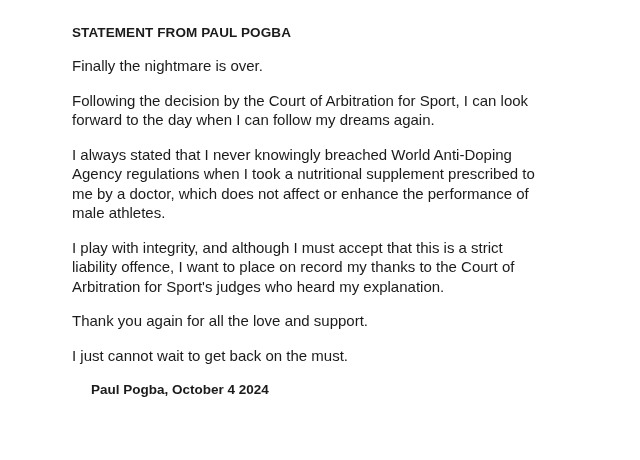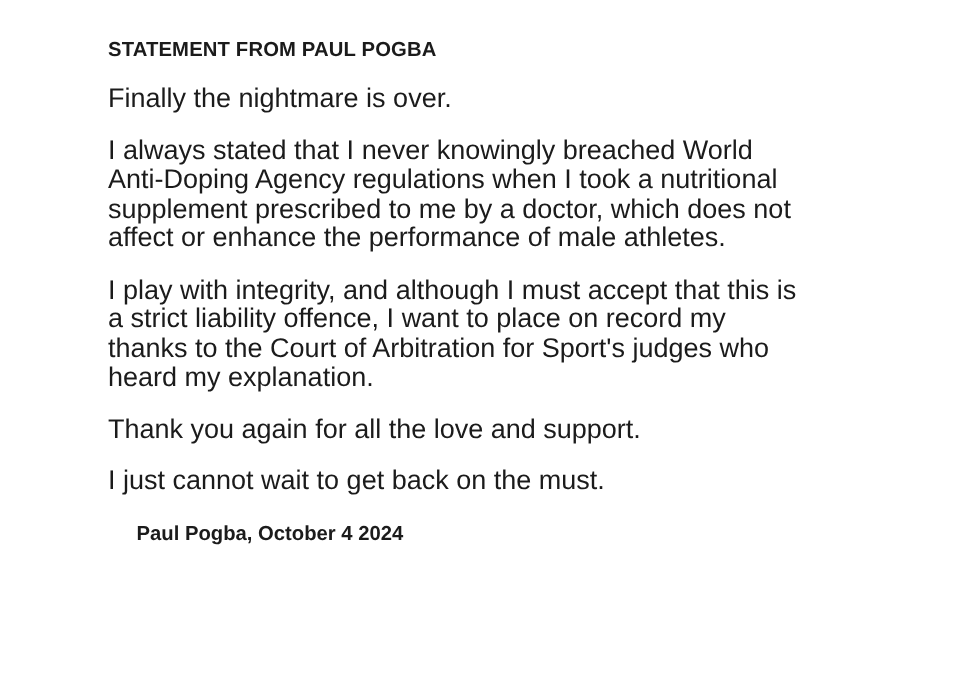--- a/index.html
+++ b/index.html
@@ -21,41 +21,42 @@
     padding: 25px 40px 0 72px;
     background: #ffffff;
   }
   .doc-title {
     font-size: 13.5px;
     font-weight: bold;
     margin: 0 0 16px 0;
     letter-spacing: 0.1px;
   }
   .doc-paragraph {
-    font-size: 18px;
+    font-size: 15px;
     line-height: 19.5px;
     margin: 0 0 15px 0;
     max-width: 528px;
   }
   .doc-signature {
     font-size: 13.5px;
     font-weight: bold;
     line-height: 19.5px;
     margin: 0;
     padding-left: 19px;
   }
 </style>
 </head>
 <body>
 
 <div class="page">
   <h1 class="doc-title">STATEMENT FROM PAUL POGBA</h1>
 
   <p class="doc-paragraph">Finally the nightmare is over.</p>
 
+  <p class="doc-paragraph">Following the decision by the Court of Arbitration for Sport, I can look forward to the day when I can follow my dreams again.</p>
 
   <p class="doc-paragraph">I always stated that I never knowingly breached World Anti-Doping Agency regulations when I took a nutritional supplement prescribed to me by a doctor, which does not affect or enhance the performance of male athletes.</p>
 
   <p class="doc-paragraph">I play with integrity, and although I must accept that this is a strict liability offence, I want to place on record my thanks to the Court of Arbitration for Sport's judges who heard my explanation.</p>
 
 
   <p class="doc-paragraph">Thank you again for all the love and support.</p>
 
   <p class="doc-paragraph">I just cannot wait to get back on the must.</p>
 

